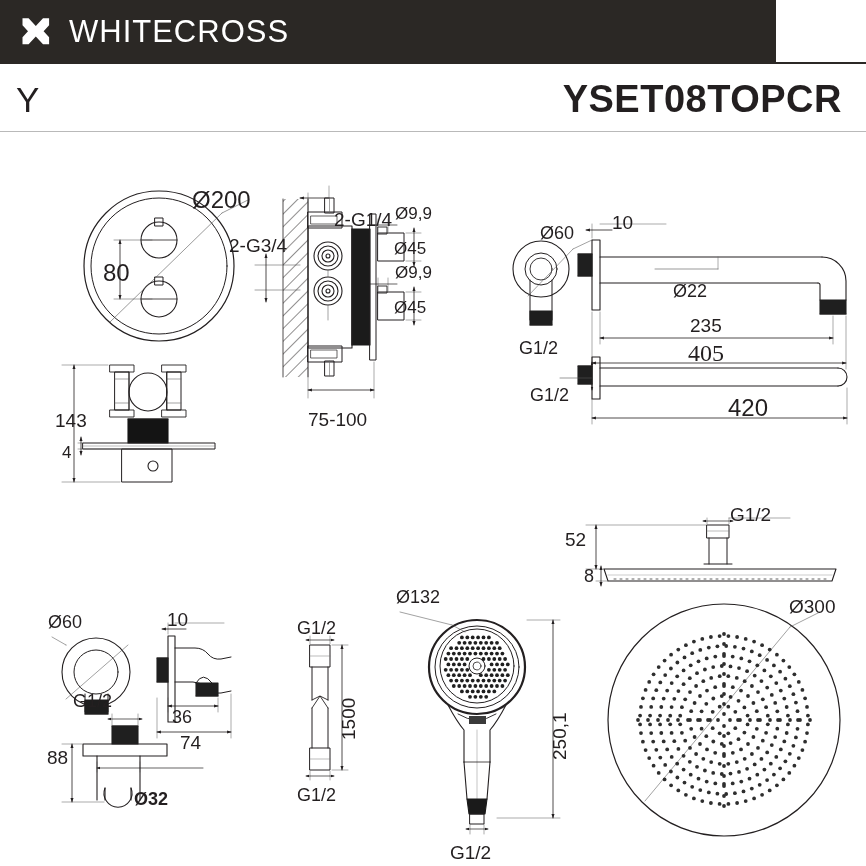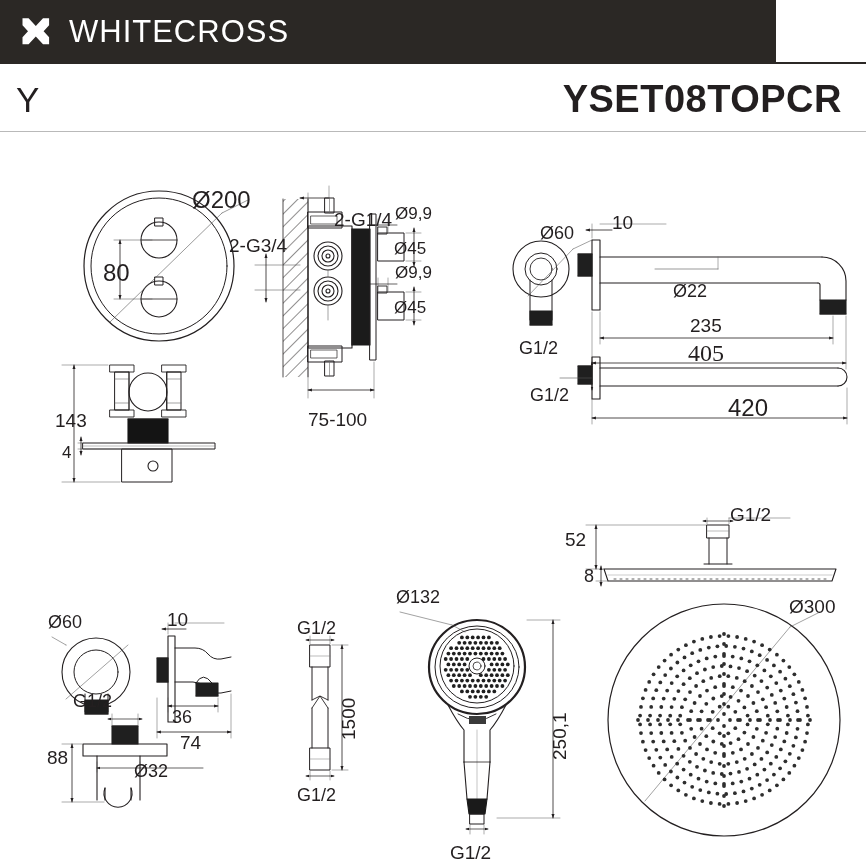--- a/index.html
+++ b/index.html
@@ -922,21 +922,21 @@
 <div class="lbl s18" style="left:584px;top:567px;">8</div>
 
 <div class="lbl s19" style="left:789px;top:597px;">Ø300</div>
 
 <div class="lbl s18" style="left:48px;top:613px;">Ø60</div>
 <div class="lbl s19" style="left:167px;top:610px;">10</div>
 <div class="lbl s18" style="left:73px;top:692px;">G1/2</div>
 <div class="lbl s18" style="left:172px;top:708px;">36</div>
 <div class="lbl s19" style="left:180px;top:733px;">74</div>
 <div class="lbl s19" style="left:47px;top:748px;">88</div>
-<div class="lbl s18" style="left:134px;top:762px;">Ø32</div>
+<div class="lbl s18" style="left:134px;top:790px;font-weight:bold;">Ø32</div>
 
 <div class="lbl s18" style="left:297px;top:619px;">G1/2</div>
 <div class="lbl s19 rot90" style="left:339px;top:740px;">1500</div>
 <div class="lbl s18" style="left:297px;top:786px;">G1/2</div>
 
 <div class="lbl s18" style="left:396px;top:588px;">Ø132</div>
 <div class="lbl s19 rot90" style="left:550px;top:760px;">250,1</div>
 <div class="lbl s19" style="left:450px;top:843px;">G1/2</div>
 
 </body></html>

